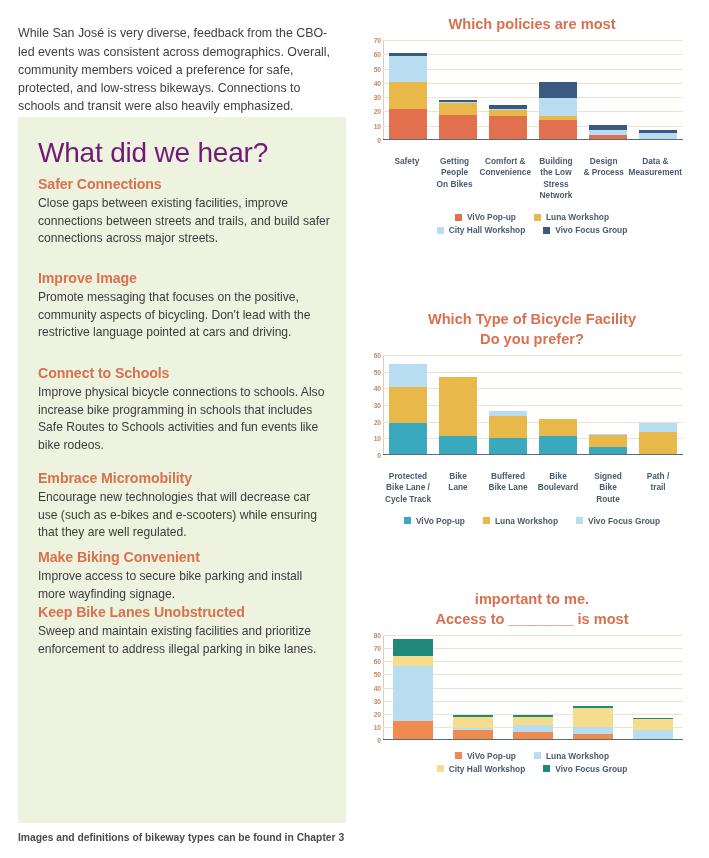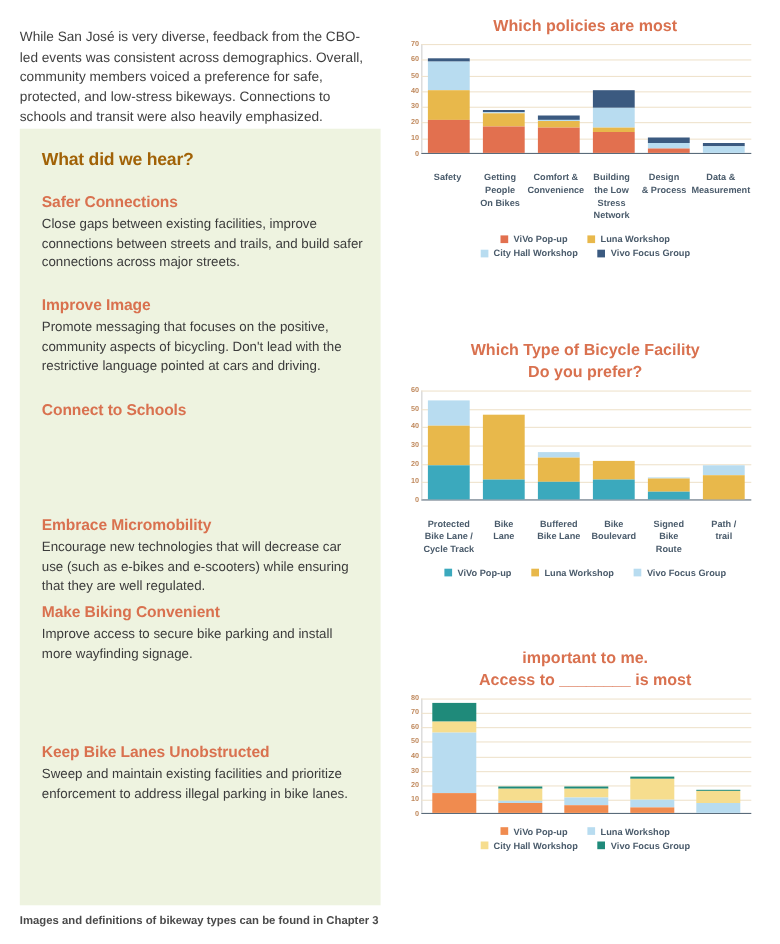--- a/index.html
+++ b/index.html
@@ -27,23 +27,23 @@
   }
   #green-panel {
     position: absolute;
     left: 18px; top: 117px;
     width: 328px; height: 706px;
     background: #eef3e0;
   }
   #heard-title {
     position: absolute;
     left: 38px; top: 137px;
-    font-size: 16px;
-    font-weight: bold;
-    color: #a16207;
+    font-size: 28px;
+    font-weight: normal;
+    color: #701a75;
     letter-spacing: -0.2px;
   }
   .rec-block { position: absolute; left: 38px; width: 292px; }
   .rec-head {
     font-size: 14.2px;
     font-weight: bold;
     color: #d9714f;
     margin: 0 0 3px 0;
     letter-spacing: -0.1px;
   }
@@ -180,33 +180,34 @@
       <p class="rec-body">Close gaps between existing facilities, improve connections between streets and trails, and build safer connections across major streets.</p>
     </div>
 
     <div class="rec-block" style="top:270px;">
       <p class="rec-head">Improve Image</p>
       <p class="rec-body">Promote messaging that focuses on the positive, community aspects of bicycling. Don't lead with the restrictive language pointed at cars and driving.</p>
     </div>
 
     <div class="rec-block" style="top:365px;">
       <p class="rec-head">Connect to Schools</p>
+      <p class="rec-body">Improve physical bicycle connections to schools. Also increase bike programming in schools that includes Safe Routes to Schools activities and fun events like bike rodeos.</p>
     </div>
 
     <div class="rec-block" style="top:470px;">
       <p class="rec-head">Embrace Micromobility</p>
       <p class="rec-body">Encourage new technologies that will decrease car use (such as e-bikes and e-scooters) while ensuring that they are well regulated.</p>
     </div>
 
     <div class="rec-block" style="top:549px;">
       <p class="rec-head">Make Biking Convenient</p>
       <p class="rec-body">Improve access to secure bike parking and install more wayfinding signage.</p>
     </div>
 
-    <div class="rec-block" style="top:676px;">
+    <div class="rec-block" style="top:604px;">
       <p class="rec-head">Keep Bike Lanes Unobstructed</p>
       <p class="rec-body">Sweep and maintain existing facilities and prioritize enforcement to address illegal parking in bike lanes.</p>
     </div>
 
 
     <div id="footnote">Images and definitions of bikeway types can be found in Chapter 3</div>
   </div>
 
   <div id="right-col">
     <div class="chart-wrap" id="chart-0" style="top:14px;">

